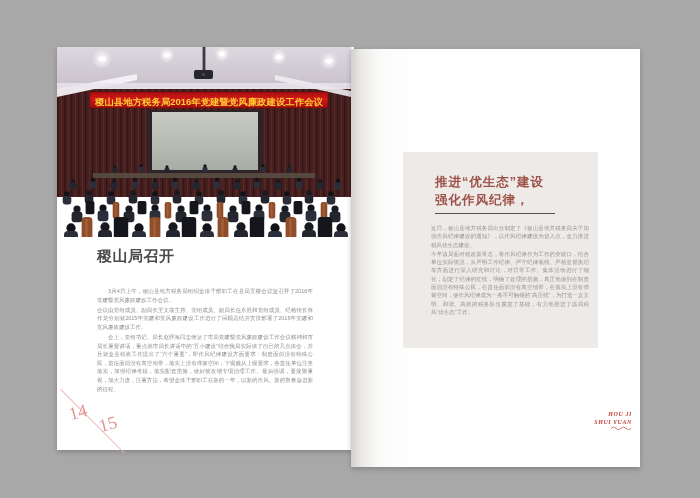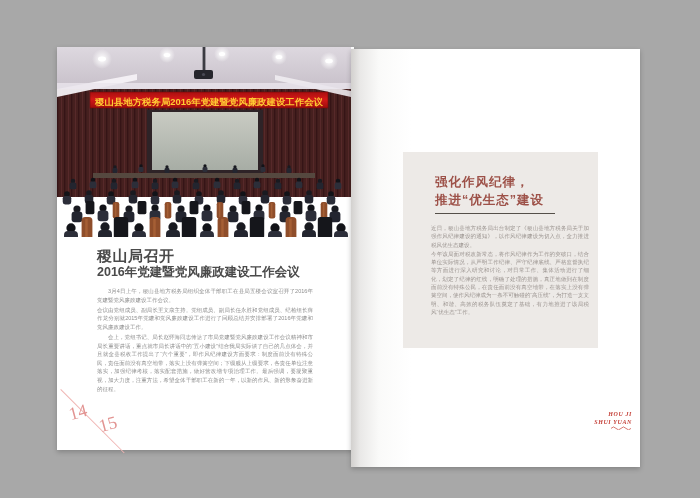--- a/index.html
+++ b/index.html
@@ -193,39 +193,38 @@
       <use href="#p2" transform="translate(150,181) scale(1.55)"></use>
         <use href="#p1" transform="translate(184,180) scale(1.55)"></use>
       <use href="#p2" transform="translate(218,181) scale(1.55)"></use>
         <use href="#p1" transform="translate(252,180) scale(1.55)"></use>
       <use href="#p2" transform="translate(284,181) scale(1.55)"></use>
     </g>
   </svg>
 
   <div id="headline">
     <div class="h1">稷山局召开</div>
-    <div class="h2">2016年党建暨党风廉政建设工作会议</div>
   </div>
 
   <div id="left-body">
     <p class="indent">3月4日上午，稷山县地方税务局组织全体干部职工在县局五楼会议室召开了2016年党建暨党风廉政建设工作会议。</p>
     <p>会议由党组成员、副局长王文康主持。党组成员、副局长任永胜和党组成员、纪检组长薛作龙分别就2015年党建和党风廉政建设工作进行了回顾总结并安排部署了2016年党建和党风廉政建设工作。</p>
     <p class="indent">会上，党组书记、局长赵怀海同志传达了市局党建暨党风廉政建设工作会议精神和市局长重要讲话，重点就市局长讲话中的“五小建设”结合我局实际谈了自己的几点体会，并且就全县税收工作提出了“六个重要”，即作风纪律建设方面要求：制度面前没有特殊公民，责任面前没有真空地带，落实上没有弹簧空间；下级服从上级要求，各责任单位注意落实，加强纪律考核，落实配套措施，做好营改增专项治理工作。最后强调，要凝聚重视，加大力度，注重方法，希望全体干部职工在新的一年，以新的作风、新的形象奋进新的征程。</p>
   </div>
 
   <div id="corner-line"></div>
   <div class="pagenum" id="num-14">14</div>
   <div class="pagenum" id="num-15">15</div>
 </div>
 
 <div class="page" id="right-page">
   <div id="gray-box">
     <div id="box-title">
+      <div>推进“优生态”建设</div>
       <div>强化作风纪律，</div>
-      <div>推进“优生态”建设</div>
     </div>
     <div id="box-underline"></div>
     <div id="box-body">
       <p>近日，稷山县地方税务局出台制定了《稷山县地方税务局关于加强作风纪律建设的通知》，以作风纪律建设为切入点，全力推进税风优生态建设。</p>
       <p>今年该局面对税改新常态，将作风纪律作为工作的突破口，结合单位实际情况，从严明工作纪律、严守纪律底线、严格监督执纪等方面进行深入研究和讨论，对日常工作、集体活动进行了细化，划定了纪律的红线，明确了处理的措施，真正地做到在制度面前没有特殊公民，在责任面前没有真空地带，在落实上没有弹簧空间，使作风纪律成为一条不可触碰的“高压线”，为打造一支文明、和谐、高效的税务队伍奠定了基础，有力地推进了该局税风“优生态”工作。</p>
     </div>
   </div>
 
   <div id="footer-mark">
     <div>HOU JI</div>

